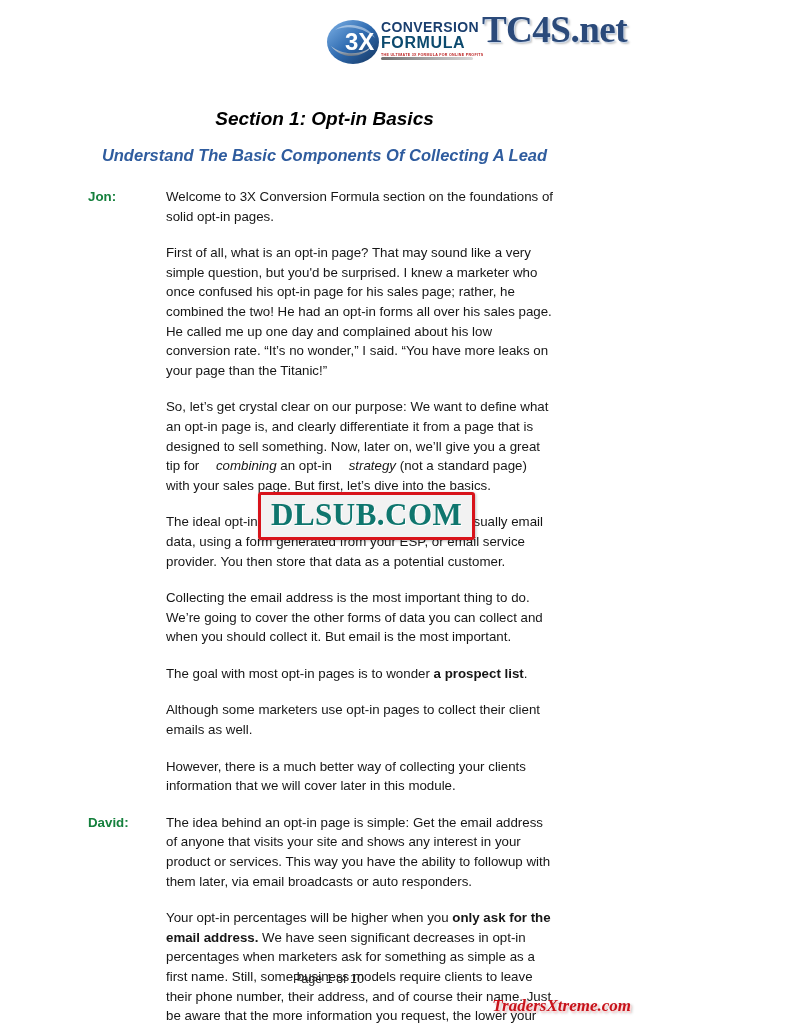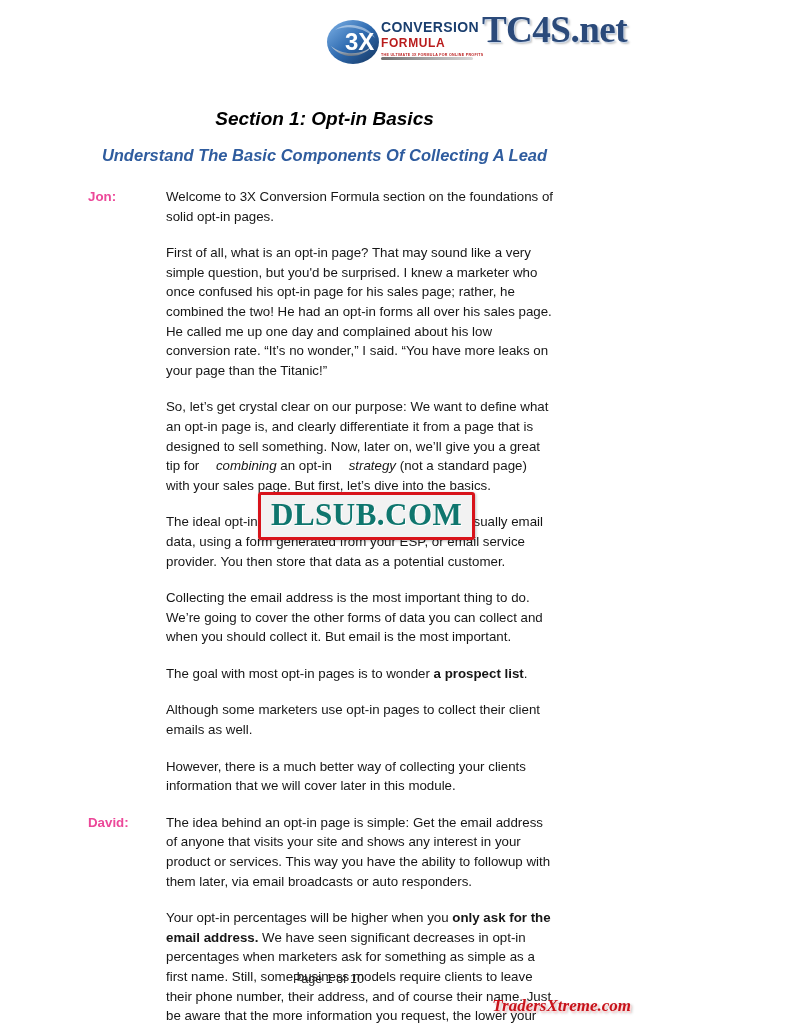--- a/index.html
+++ b/index.html
@@ -52,23 +52,23 @@
     font-family: "Liberation Sans", sans-serif;
     font-weight: bold;
     font-size: 14px;
     letter-spacing: 0.4px;
     color: #1a3e6e;
     line-height: 15px;
   }
   .logo-line2 {
     font-family: "Liberation Sans", sans-serif;
     font-weight: bold;
-    font-size: 12px;
+    font-size: 16px;
     letter-spacing: 0.6px;
-    color: #b91c1c;
+    color: #0c4a6e;
     line-height: 16px;
   }
   .logo-tag {
     margin-top: 2px;
     font-size: 3.6px;
     letter-spacing: 0.3px;
     color: #bb2222;
     font-weight: bold;
     white-space: nowrap;
   }
@@ -128,21 +128,21 @@
   .para-row {
     display: flex;
     align-items: flex-start;
     margin-bottom: 17px;
   }
   .speaker {
     width: 78px;
     flex: 0 0 78px;
     font-size: 13.3px;
     font-weight: bold;
-    color: #ec4899;
+    color: #15803d;
     line-height: 19.5px;
   }
   .para-text {
     flex: 1;
     font-size: 13.3px;
     line-height: 19.6px;
     color: #161616;
     text-align: left;
   }
   b { font-weight: bold; }

